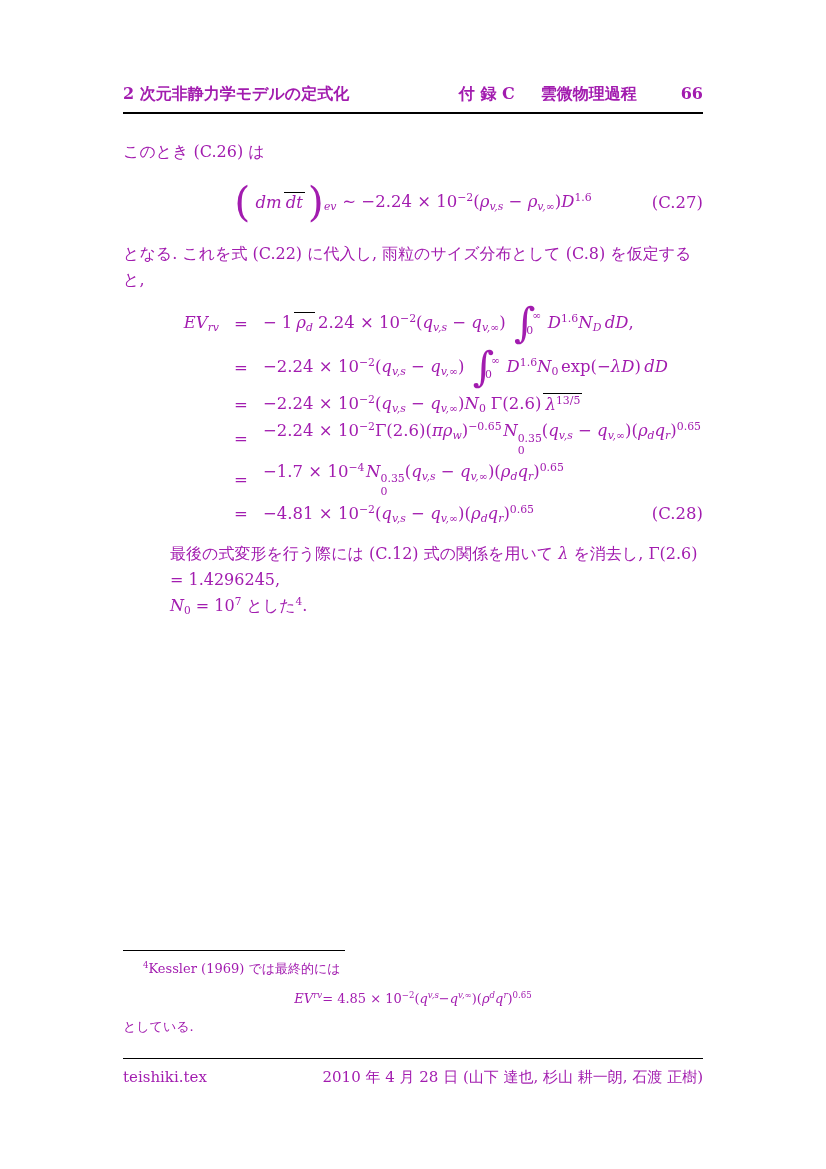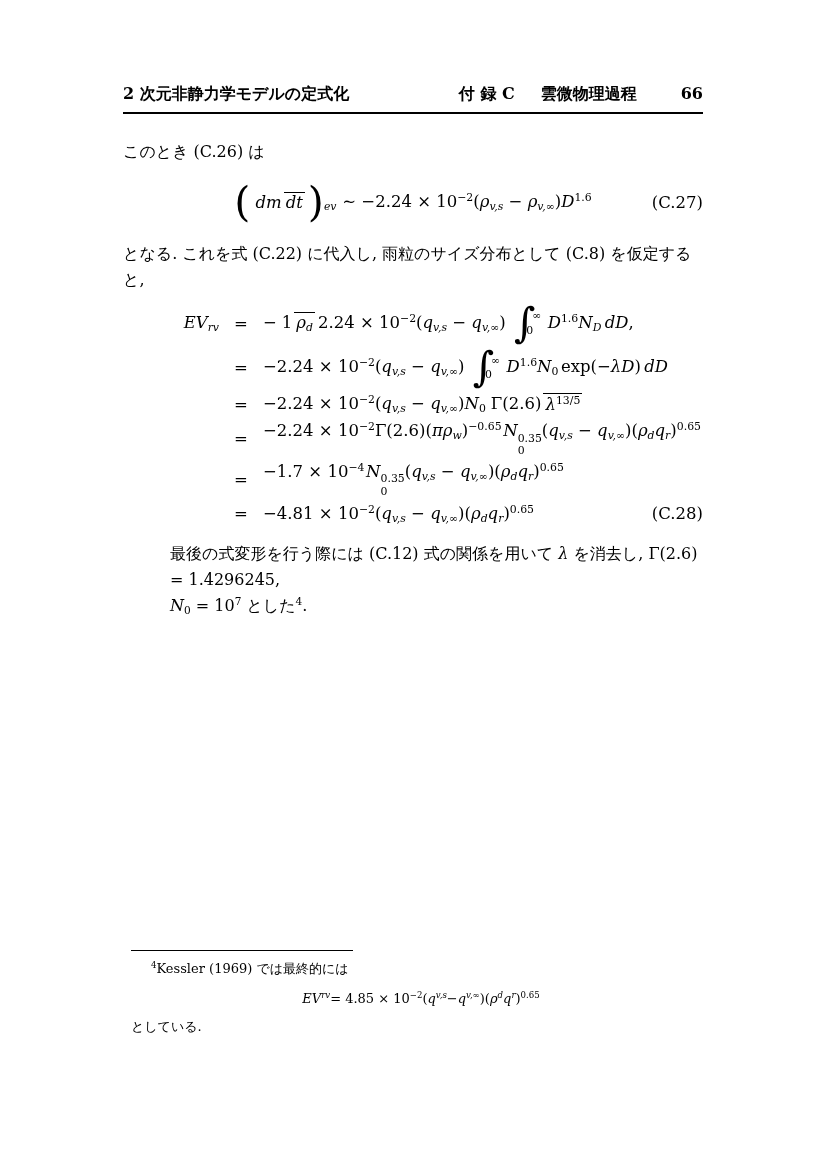--- a/index.html
+++ b/index.html
@@ -1,20 +1,20 @@
 <!DOCTYPE html>
 <html><head>
 <meta charset="utf-8">
 <style>
   * { box-sizing: border-box; }
   html, body { margin: 0; padding: 0; background: #ffffff; }
   .page {
     position: relative;
     width: 826px; height: 1169px;
-    background: #ffffff; color: #000000;
+    background: #ffffff; color: #a21caf;
     font-family: "DejaVu Serif", "Liberation Serif", serif;
     overflow: hidden;
   }
   p { margin: 0; }
 
   
   .header {
     position: absolute; left: 123px; top: 84px; width: 580px;
     display: flex; justify-content: space-between; align-items: baseline;
     border-bottom: 2px solid #000; padding-bottom: 7px;
@@ -56,21 +56,21 @@
 
   .eqblock { margin: 10px 0 12px; }
   .eqrow { position: relative; display: flex; align-items: center; margin: 3px 0; min-height: 26px; }
   .eq-lhs { width: 96px; text-align: right; flex: none; }
   .eq-rel { width: 44px; text-align: center; flex: none; }
   .eq-rhs { flex: 1; }
 
   
   .footnote {
     position: absolute; left: 123px; top: 950px; width: 580px;
-    font-size: 13px; line-height: 1.55; margin-left: 8px;
+    font-size: 13px; line-height: 1.55;
   }
   .fn-rule { width: 222px; border-top: 1px solid #000; margin-bottom: 8px; }
   .fn-text { text-indent: 20px; }
   .fn-eq { display: flex; justify-content: center; margin: 10px 0 8px; font-size: 13px; }
 
   
   .footer {
     position: absolute; left: 123px; top: 1058px; width: 580px;
     border-top: 1px solid #000; padding-top: 9px;
     display: flex; justify-content: space-between; align-items: baseline;
@@ -185,14 +185,18 @@
         <span class="mi">ρ</span>
         <span class="sub mi">d</span>
         <span class="mi">q</span>
         <span class="sub mi">r</span>
         <span class="mr">)</span>
         <span class="sup mr">0.65</span>
       </div>
     <p>としている.</p>
   </div>
 
+  <div class="footer">
+    <span>teishiki.tex</span>
+    <span>2010 年 4 月 28 日 (山下 達也, 杉山 耕一朗, 石渡 正樹)</span>
+  </div>
 
 </div>
 
 </body></html>

